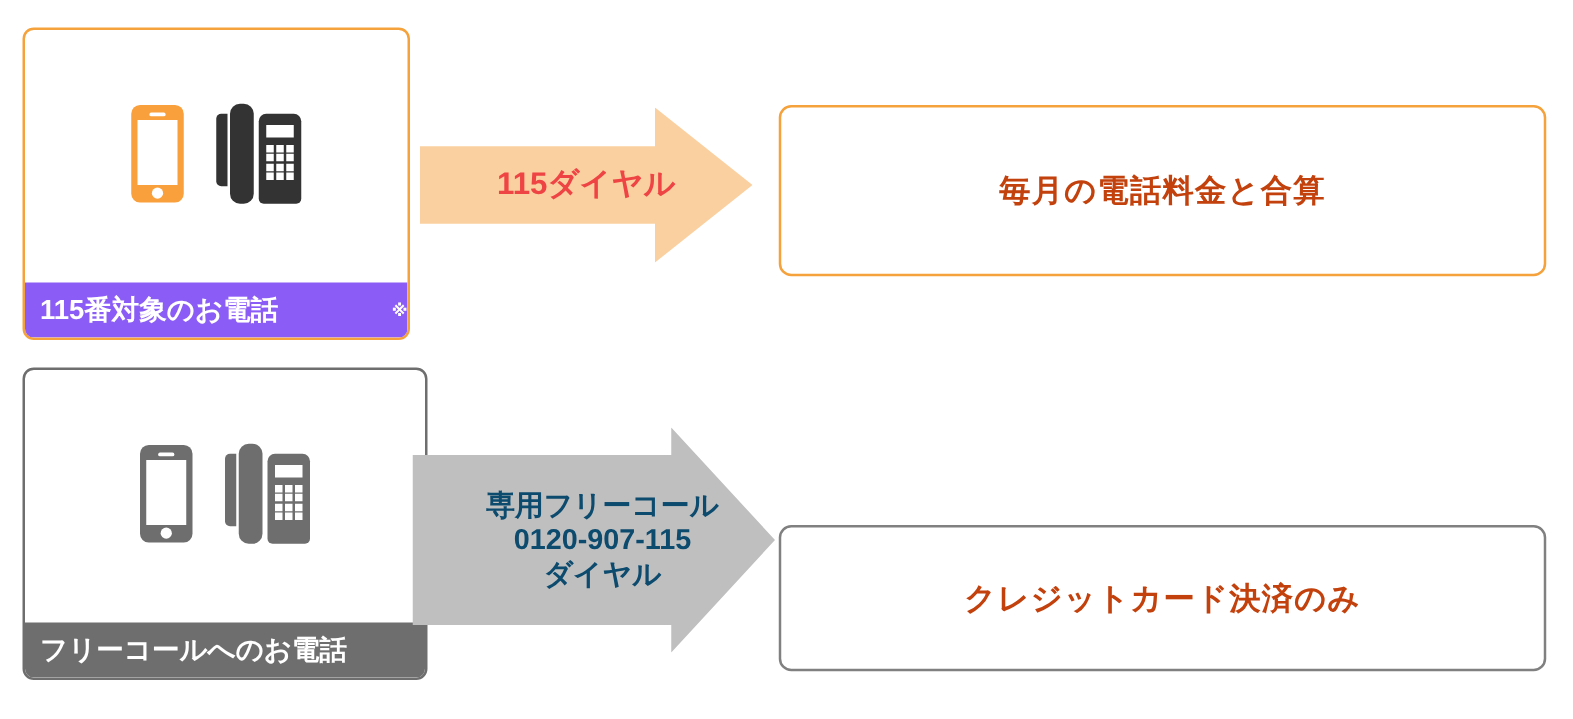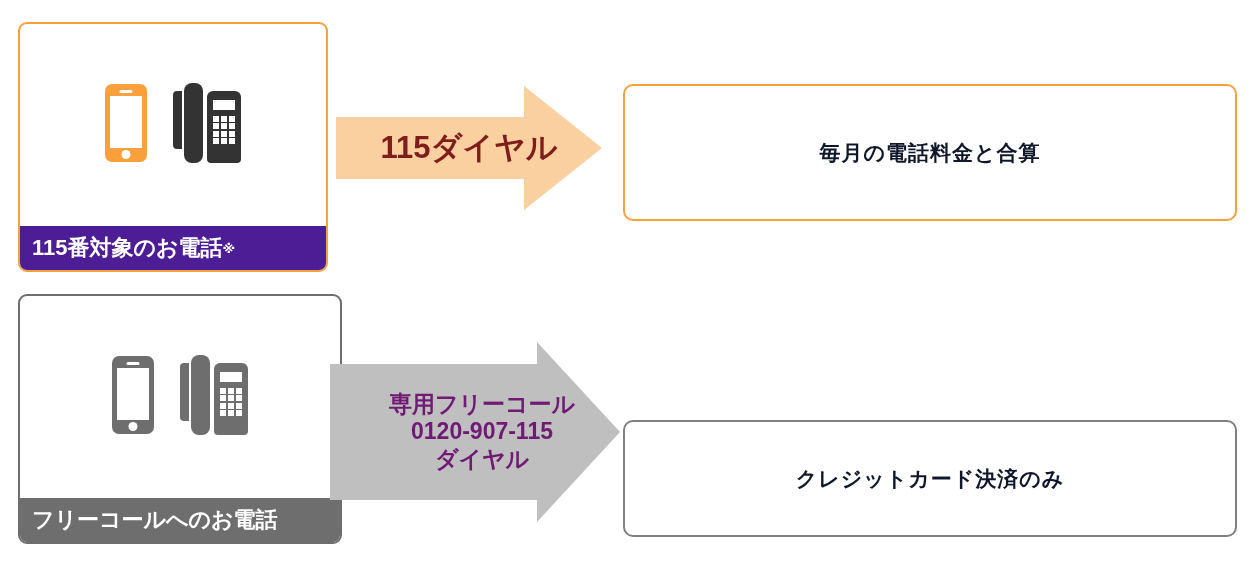--- a/index.html
+++ b/index.html
@@ -52,21 +52,21 @@
     font-weight: bold;
     letter-spacing: 0px;
     white-space: nowrap;
   }
   .card-label .sup {
     font-size: 13px;
     vertical-align: super;
     line-height: 1;
   }
   .card.orange .card-label { background: #F9A council; }
-  .card.orange .card-label { background: #4c1d95; }
+  .card.orange .card-label { background: #8b5cf6; justify-content: space-between; }
   .card.gray   .card-label { background: #6E6E6E; }
 
   
   .smartphone { position: relative; width: 42px; height: 78px; }
   .sp-body {
     position: absolute; inset: 0;
     border-radius: 7px;
   }
   .sp-screen {
     position: absolute;
@@ -142,41 +142,41 @@
     position: absolute;
     inset: 0;
   }
   .arrow .arrow-text {
     position: relative;
     z-index: 2;
     font-weight: bold;
     line-height: 1.18;
     white-space: pre-line;
   }
-  .arrow.orange .arrow-text { color: #7f1d1d; font-size: 31px; }
-  .arrow.gray   .arrow-text { color: #701a75; font-size: 23px; padding-right: 34px; margin-left: 48px; }
+  .arrow.orange .arrow-text { color: #ef4444; font-size: 25px; }
+  .arrow.gray   .arrow-text { color: #0c4a6e; font-size: 23px; padding-right: 34px; margin-left: 48px; }
 
   
   .result {
     position: absolute;
     box-sizing: border-box;
     border-radius: 10px;
     background: #ffffff;
     display: flex;
     flex-direction: column;
     align-items: center;
     justify-content: center;
     text-align: center;
   }
   .result.orange { border: 2px solid #F5A23C; }
   .result.gray   { border: 2px solid #808080; margin-top: 44px; }
   .result-title {
-    font-size: 21px;
-    font-weight: bold;
-    color: #0f172a;
+    font-size: 25px;
+    font-weight: bold;
+    color: #c2410c;
     letter-spacing: 1px;
   }
   .result-note {
     margin-top: 8px;
     font-size: 17px;
     font-weight: bold;
     color: #2B2B2B;
   }
 </style>
 </head>

